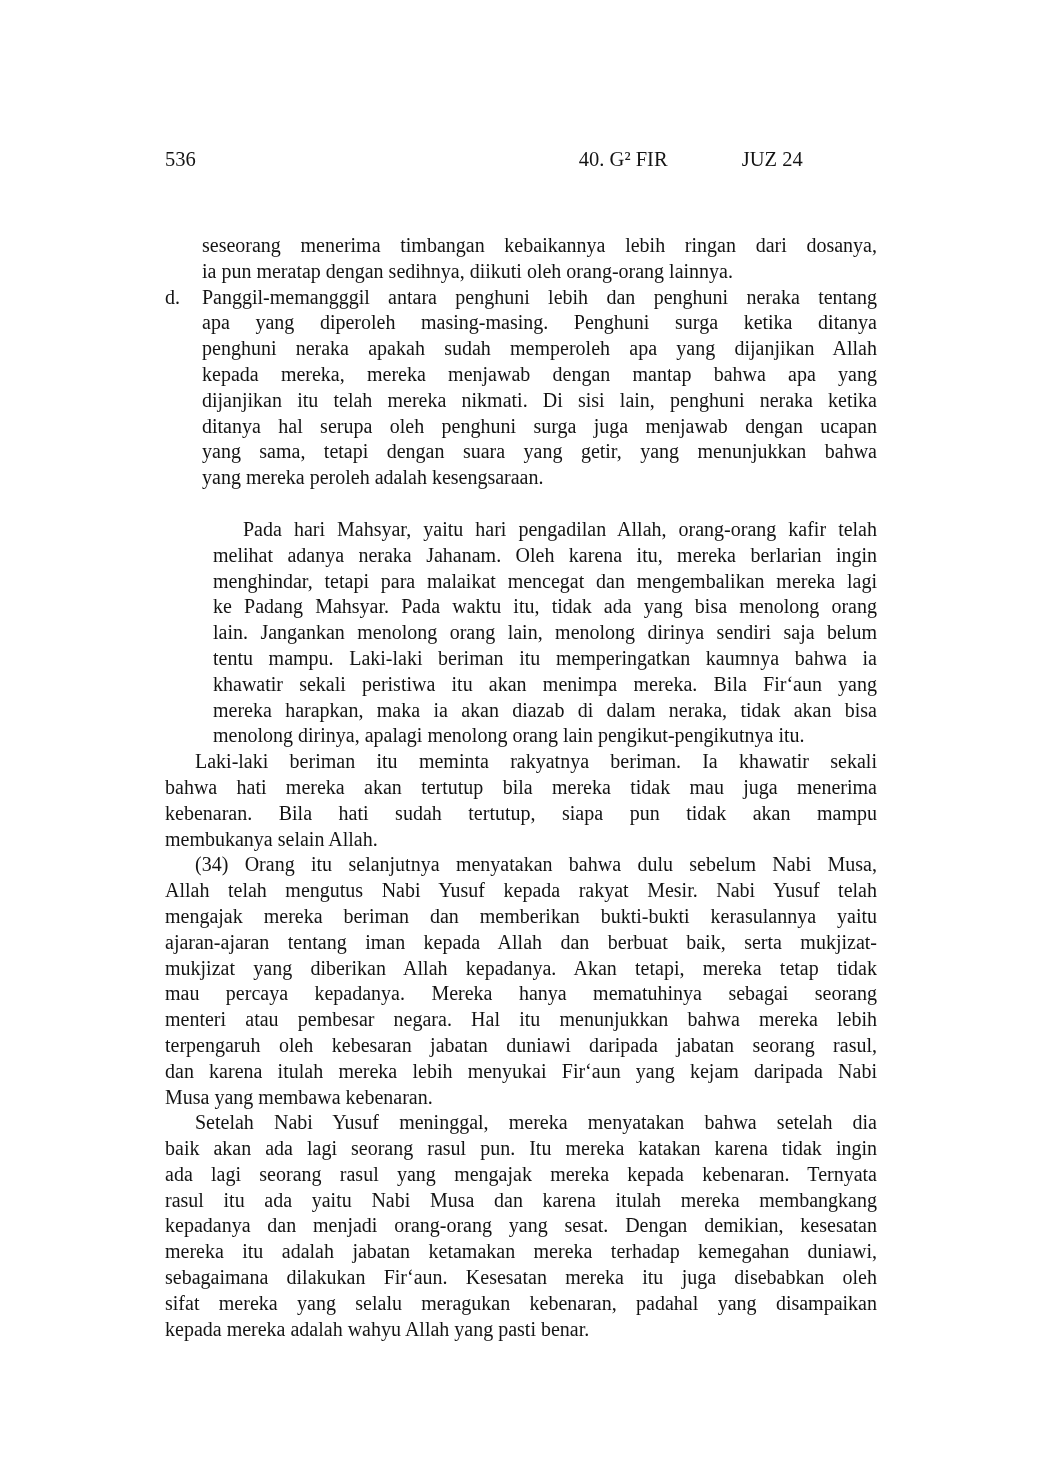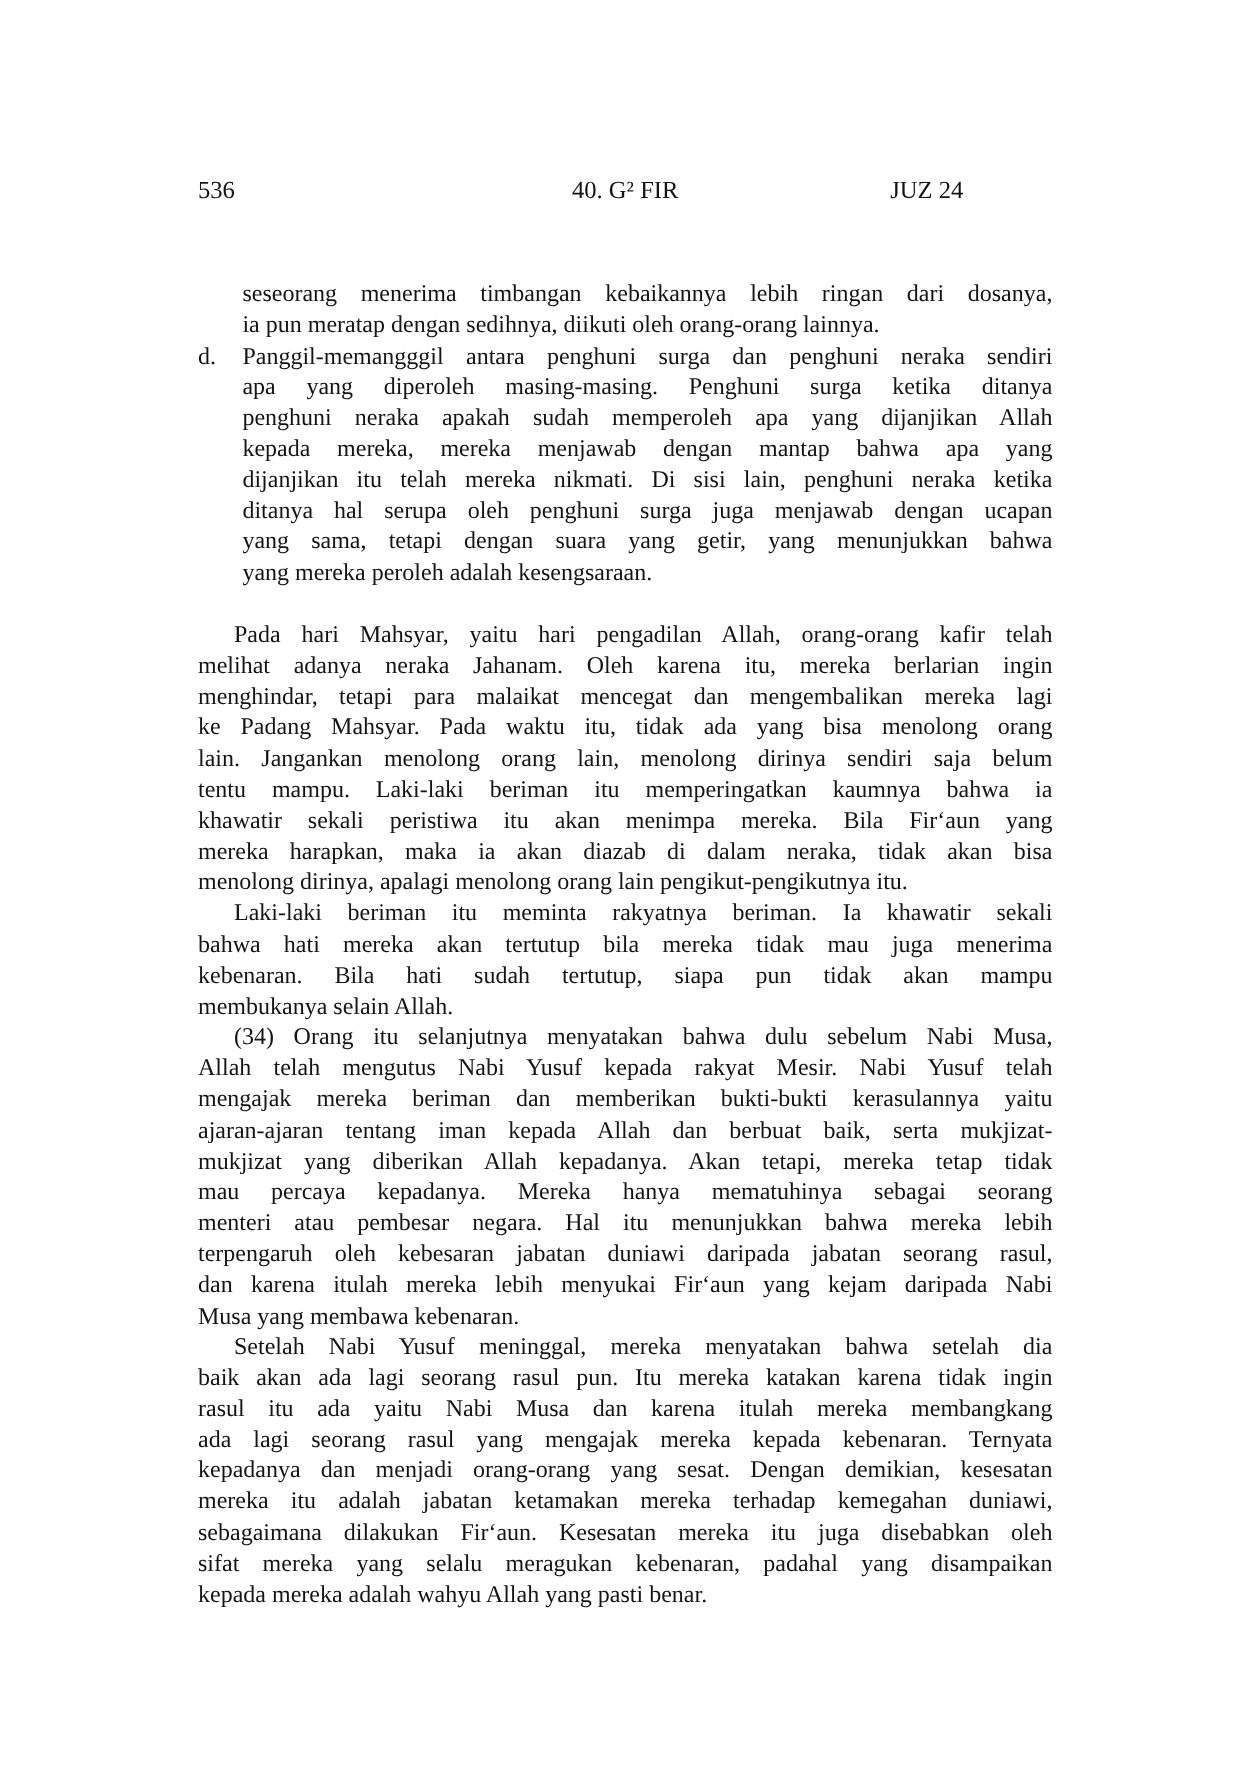--- a/index.html
+++ b/index.html
@@ -20,28 +20,28 @@
     height: 1475px;
     padding: 146px 161px 0 165px;
   }
   .page-header {
     display: flex;
     align-items: baseline;
     font-size: 20.5px;
     line-height: 26px;
   }
   .page-header .hdr-left   { flex: 1; text-align: left; }
-  .page-header .hdr-center { flex: 1.4; text-align: center; }
+  .page-header .hdr-center { flex: 1.4; text-align: right; }
   .page-header .hdr-right  { flex: 1; text-align: center; }
   .doc-body {
     margin-top: 61px;
     font-size: 20px;
   }
   .block { position: relative; }
-  .block.spaced-before { margin-top: 26px; }
+  .block.spaced-before { margin-top: 26px; margin-left: 48px; }
   .block.hanging { padding-left: 37px; }
   .hang-label {
     position: absolute;
     left: 0;
     top: 0;
     width: 37px;
     line-height: 25.8px;
   }
   .doc-line {
     line-height: 25.8px;
@@ -65,21 +65,21 @@
     <span class="hdr-center">40. G² FIR</span>
     <span class="hdr-right">JUZ 24</span>
   </div>
   <main class="doc-body" id="doc-content">
       <div class="block hanging">
         <div class="doc-line">seseorang menerima timbangan kebaikannya lebih ringan dari dosanya,</div>
         <div class="doc-line last">ia pun meratap dengan sedihnya, diikuti oleh orang-orang lainnya.</div>
       </div>
       <div class="block hanging">
         <span class="hang-label">d.</span>
-        <div class="doc-line">Panggil-memangggil antara penghuni surga dan penghuni neraka sendiri</div>
+        <div class="doc-line">Panggil-memangggil antara penghuni lebih dan penghuni neraka tentang</div>
         <div class="doc-line">apa yang diperoleh masing-masing. Penghuni surga ketika ditanya</div>
         <div class="doc-line">penghuni neraka apakah sudah memperoleh apa yang dijanjikan Allah</div>
         <div class="doc-line">kepada mereka, mereka menjawab dengan mantap bahwa apa yang</div>
         <div class="doc-line">dijanjikan itu telah mereka nikmati. Di sisi lain, penghuni neraka ketika</div>
         <div class="doc-line">ditanya hal serupa oleh penghuni surga juga menjawab dengan ucapan</div>
         <div class="doc-line">yang sama, tetapi dengan suara yang getir, yang menunjukkan bahwa</div>
         <div class="doc-line last">yang mereka peroleh adalah kesengsaraan.</div>
       </div>
       <div class="block paragraph spaced-before">
         <div class="doc-line first-indent">Pada hari Mahsyar, yaitu hari pengadilan Allah, orang-orang kafir telah</div>
@@ -106,22 +106,22 @@
         <div class="doc-line">mukjizat yang diberikan Allah kepadanya. Akan tetapi, mereka tetap tidak</div>
         <div class="doc-line">mau percaya kepadanya. Mereka hanya mematuhinya sebagai seorang</div>
         <div class="doc-line">menteri atau pembesar negara. Hal itu menunjukkan bahwa mereka lebih</div>
         <div class="doc-line">terpengaruh oleh kebesaran jabatan duniawi daripada jabatan seorang rasul,</div>
         <div class="doc-line">dan karena itulah mereka lebih menyukai Fir‘aun yang kejam daripada Nabi</div>
         <div class="doc-line last">Musa yang membawa kebenaran.</div>
       </div>
       <div class="block paragraph">
         <div class="doc-line first-indent">Setelah Nabi Yusuf meninggal, mereka menyatakan bahwa setelah dia</div>
         <div class="doc-line">baik akan ada lagi seorang rasul pun. Itu mereka katakan karena tidak ingin</div>
+        <div class="doc-line">ada lagi seorang rasul yang mengajak mereka kepada kebenaran. Ternyata</div>
         <div class="doc-line">rasul itu ada yaitu Nabi Musa dan karena itulah mereka membangkang</div>
-        <div class="doc-line">ada lagi seorang rasul yang mengajak mereka kepada kebenaran. Ternyata</div>
         <div class="doc-line">kepadanya dan menjadi orang-orang yang sesat. Dengan demikian, kesesatan</div>
         <div class="doc-line">mereka itu adalah jabatan ketamakan mereka terhadap kemegahan duniawi,</div>
         <div class="doc-line">sebagaimana dilakukan Fir‘aun. Kesesatan mereka itu juga disebabkan oleh</div>
         <div class="doc-line">sifat mereka yang selalu meragukan kebenaran, padahal yang disampaikan</div>
         <div class="doc-line last">kepada mereka adalah wahyu Allah yang pasti benar.</div>
       </div>
     </main>
 </div>
 
 </body></html>

